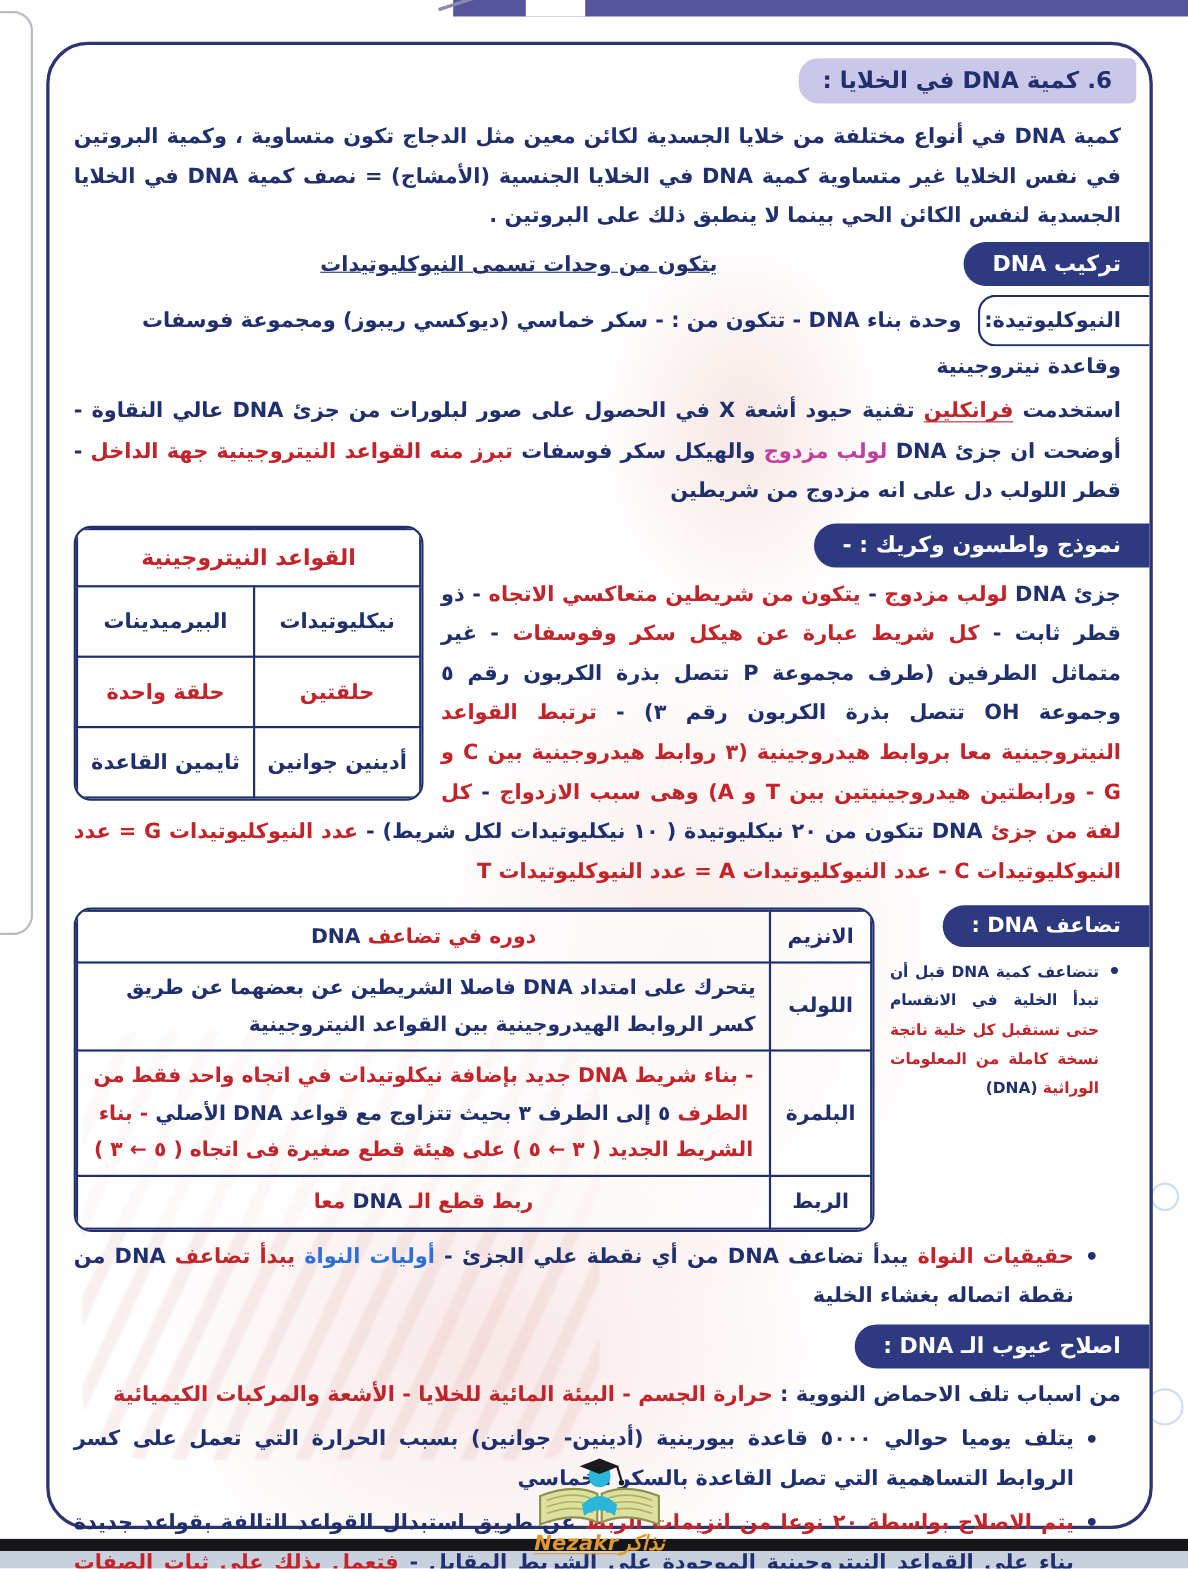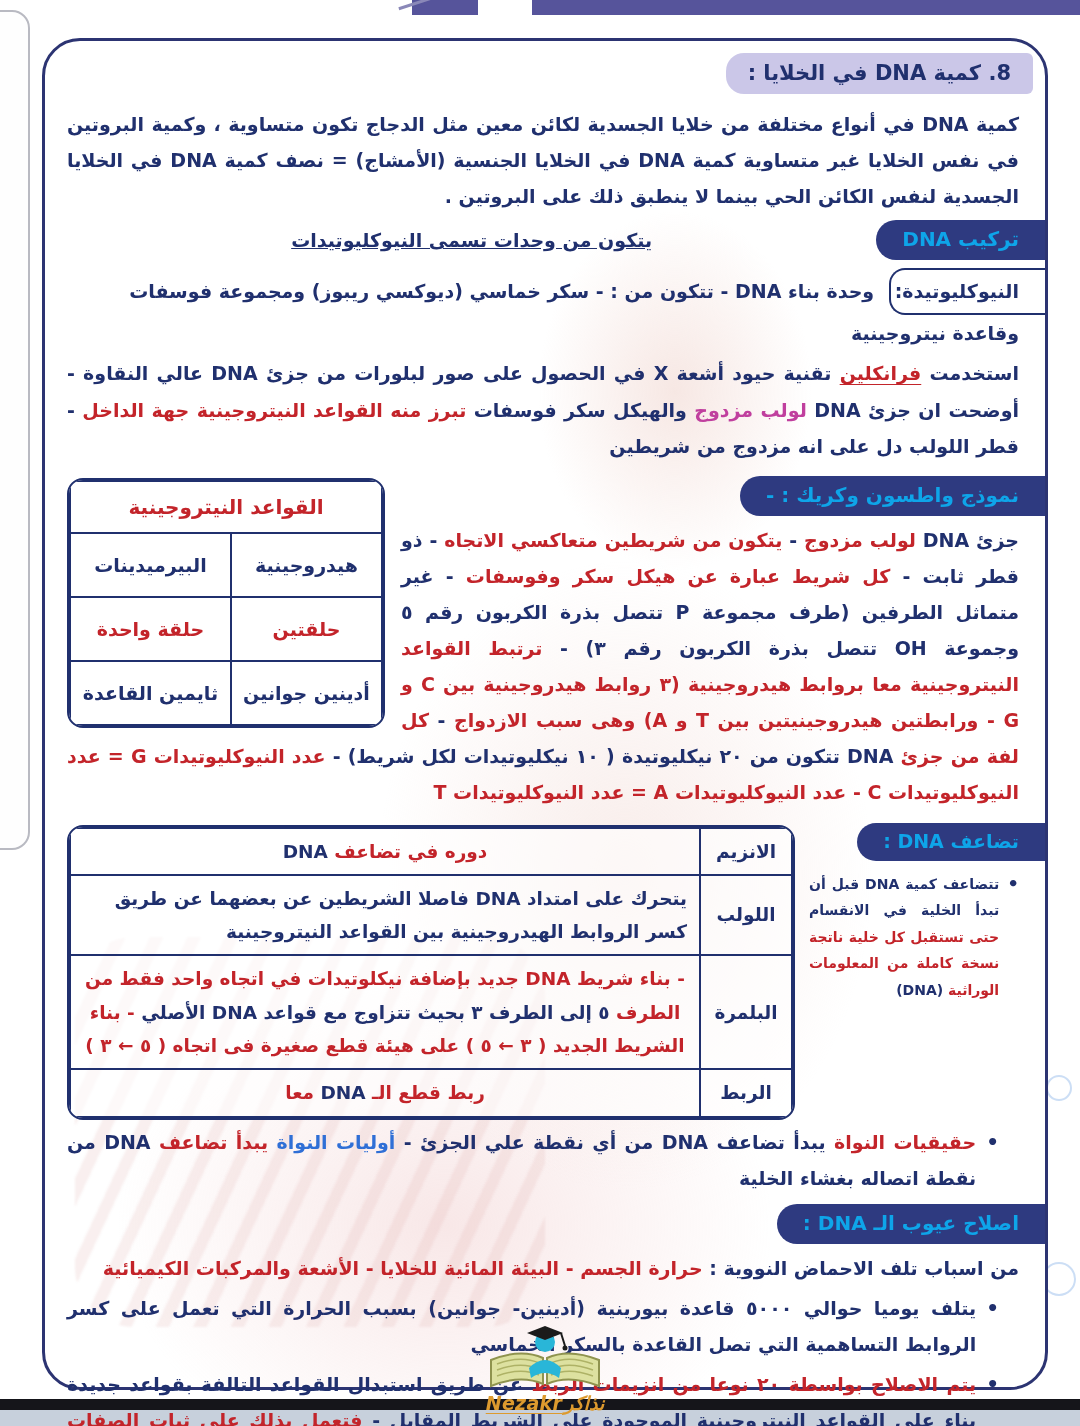--- a/index.html
+++ b/index.html
@@ -54,21 +54,21 @@
   .c-u{color:var(--red);text-decoration:underline;text-underline-offset:4px;}
 
   .para{font-size:19px;line-height:1.9;margin:4px 0;text-align:justify;}
 
   .title-pill{
     display:inline-block;background:var(--lavender);color:var(--navy);
     font-size:21px;padding:8px 22px 9px;border-radius:18px 6px 6px 18px;
     margin:0 -14px 8px 0;
   }
   .navy-pill{
-    display:block;width:fit-content;background:var(--pill);color:#0ea5e9;
+    display:block;width:fit-content;background:var(--pill);color:#ffffff;
     font-size:20px;padding:7px 26px 9px;border-radius:20px 0 0 20px;
     margin:8px -26px 6px 0;
     text-align:right;
   }
   .row-structure{display:flex;align-items:center;margin:6px 0 2px;}
   .row-structure .navy-pill{margin:0 -26px 0 0;}
   .struct-text{flex:1;text-align:center;font-size:19px;color:var(--navy);text-decoration:underline;}
 
   .nuc-row{margin:8px 0 2px;font-size:19px;line-height:1.9;}
   .outline-label{
@@ -121,21 +121,21 @@
 <div class="doodle d1"></div>
 <div class="doodle d2"></div>
 
 <div class="main-box">
   <div class="bg-portrait">
       <div class="bg-stripes"></div>
     </div>
 
   <div class="content">
 
-    <div class="title-pill">8. كمية DNA في الخلايا :</div>
+    <div class="title-pill">6. كمية DNA في الخلايا :</div>
 
     <p class="para"><span class="c-n">كمية DNA في أنواع مختلفة من خلايا الجسدية لكائن معين مثل الدجاج تكون متساوية ، وكمية البروتين في نفس الخلايا غير متساوية كمية DNA في الخلايا الجنسية (الأمشاج) = نصف كمية DNA في الخلايا الجسدية لنفس الكائن الحي بينما لا ينطبق ذلك على البروتين .</span></p>
 
     <div class="row-structure">
       <span class="navy-pill">تركيب DNA</span>
       <span class="struct-text">يتكون من وحدات تسمى النيوكليوتيدات</span>
     </div>
 
     <div class="nuc-row">
       <span class="outline-label">النيوكليوتيدة:</span>
@@ -145,21 +145,21 @@
     <p class="para"><span class="c-n">استخدمت </span><span class="c-u">فرانكلين</span><span class="c-n"> تقنية حيود أشعة X في الحصول على صور لبلورات من جزئ DNA عالي النقاوة - أوضحت ان جزئ DNA </span><span class="c-m">لولب مزدوج</span><span class="c-n"> والهيكل سكر فوسفات </span><span class="c-r">تبرز منه القواعد النيتروجينية جهة الداخل</span><span class="c-n"> - </span><span class="c-n">قطر اللولب دل على انه مزدوج من شريطين</span></p>
 
     <div class="watson-wrap">
       <div class="bases-wrap">
         <table>
           <tbody>
               <tr>
                 <th colspan="2">القواعد النيتروجينية</th>
               </tr>
           <tr>
-            <td>هيدروجينية</td>
+            <td>نيكليوتيدات</td>
             <td>البيرميدينات</td>
           </tr>
           <tr>
             <td class="red">حلقتين</td>
             <td class="red">حلقة واحدة</td>
           </tr>
           <tr>
             <td>أدينين جوانين</td>
             <td>ثايمين القاعدة</td>
           </tr>

